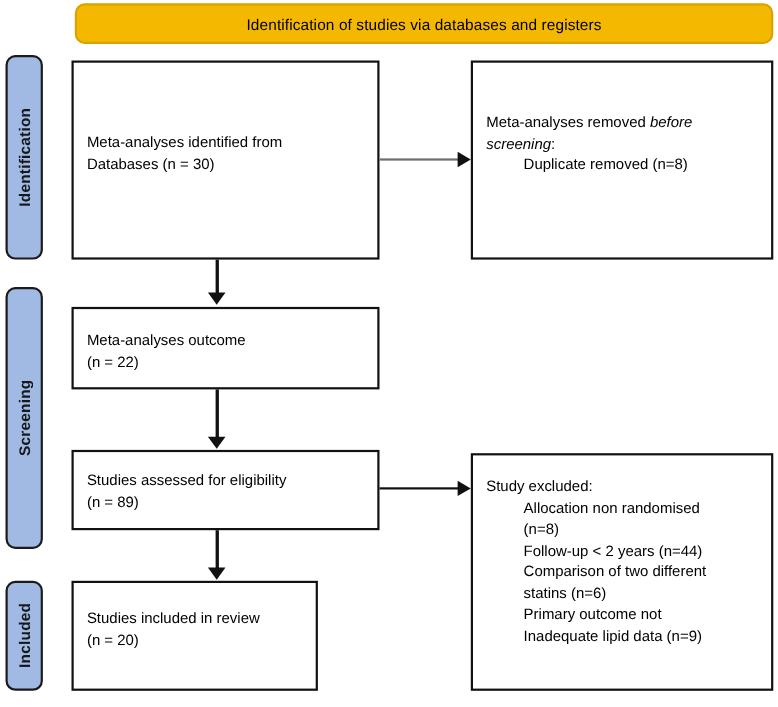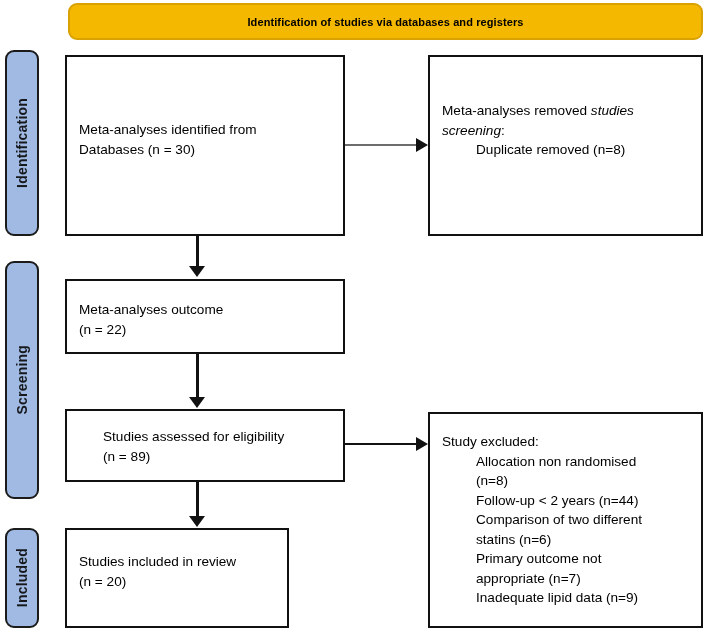--- a/index.html
+++ b/index.html
@@ -25,22 +25,22 @@
     height: 37px;
     background: #F5B800;
     border: 2px solid #D9A200;
     border-radius: 9px;
     box-sizing: border-box;
     display: flex;
     align-items: center;
     justify-content: center;
   }
   .banner-text {
-    font-size: 11px;
-    font-weight: bold;
+    font-size: 14px;
+    font-weight: normal;
     color: #000000;
     letter-spacing: 0.1px;
   }
 
   
   .stage {
     position: absolute;
     left: 5px;
     width: 34px;
     background: #A0BAE3;
@@ -86,21 +86,21 @@
   #box-identified   { left: 65px;  top: 55px;  width: 280px; height: 181px; }
   #box-identified .box-text { top: 63px; }
 
   #box-removed      { left: 428px; top: 55px; width: 275px; height: 181px; }
   #box-removed .box-text { top: 44px; }
 
   #box-screened     { left: 65px;  top: 279px; width: 280px; height: 75px; }
   #box-screened .box-text { top: 19px; }
 
   #box-eligibility  { left: 65px;  top: 409px; width: 280px; height: 73px; }
-  #box-eligibility .box-text { top: 16px; margin-left: 24px; }
+  #box-eligibility .box-text { top: 16px; }
 
   #box-excluded     { left: 428px; top: 412px; width: 275px; height: 216px; }
   #box-excluded .box-text { top: 18px; }
 
   #box-included     { left: 65px;  top: 528px; width: 224px; height: 100px; }
   #box-included .box-text { top: 22px; }
 
   
   .vline {
     position: absolute;
@@ -169,21 +169,21 @@
 
   <div class="box" id="box-identified">
     <div class="box-text">
       <span>Meta-analyses identified from</span><br>
       <span>Databases (n = 30)</span>
     </div>
   </div>
 
   <div class="box" id="box-removed">
     <div class="box-text">
-      <span>Meta-analyses removed </span><span class="ital">studies</span><br>
+      <span>Meta-analyses removed </span><span class="ital">before</span><br>
       <span class="ital">screening</span><span>:</span>
       <span class="indent">Duplicate removed  (n=8)</span>
     </div>
   </div>
 
   <div class="box" id="box-screened">
     <div class="box-text">
       <span>Meta-analyses outcome</span><br>
       <span>(n = 22)</span>
     </div>
@@ -198,21 +198,20 @@
 
   <div class="box" id="box-excluded">
     <div class="box-text">
       <span>Study excluded:</span>
       <span class="indent">Allocation non randomised</span>
       <span class="indent">(n=8)</span>
       <span class="indent">Follow-up &lt; 2 years (n=44)</span>
       <span class="indent">Comparison of two different</span>
       <span class="indent">statins (n=6)</span>
       <span class="indent">Primary outcome not</span>
-      <span class="indent">appropriate (n=7)</span>
       <span class="indent">Inadequate lipid data (n=9)</span>
     </div>
   </div>
 
   <div class="box" id="box-included">
     <div class="box-text">
       <span>Studies included in review</span><br>
       <span>(n = 20)</span>
     </div>
   </div>

